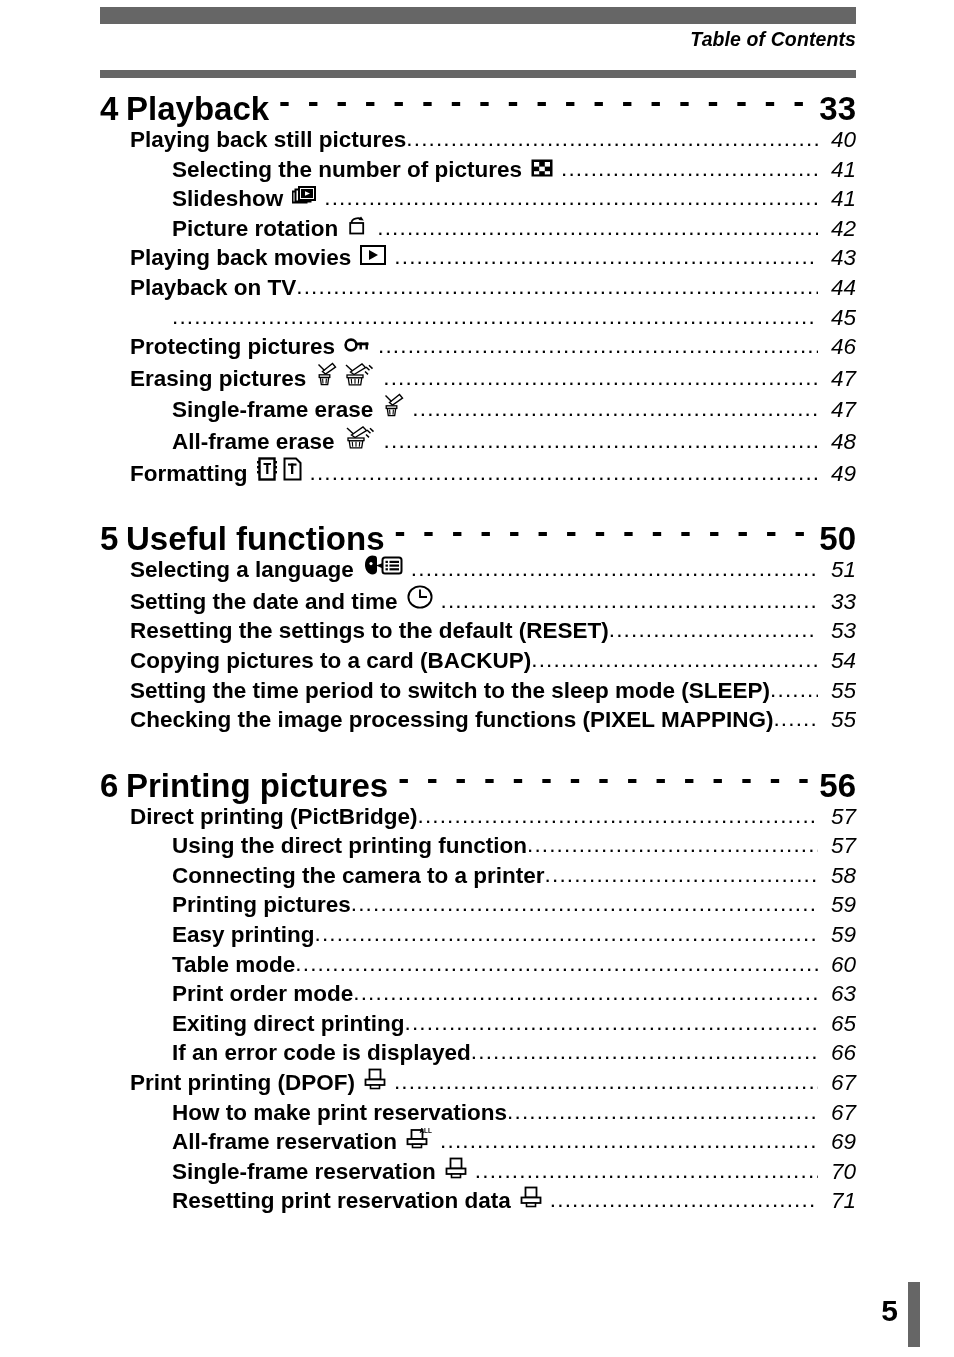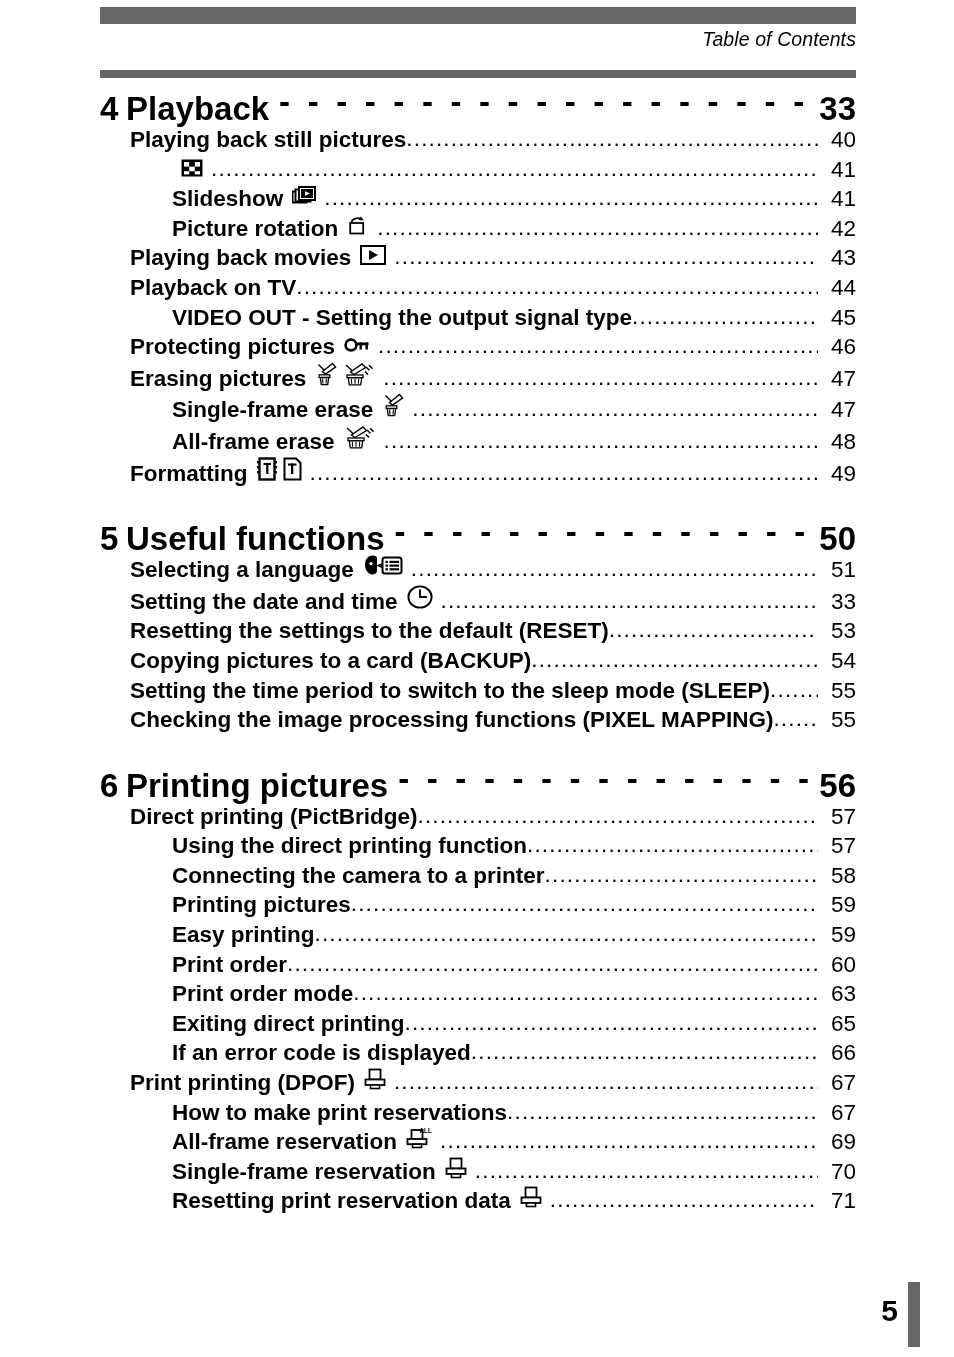--- a/index.html
+++ b/index.html
@@ -24,21 +24,21 @@
     width: 756px;
     height: 17px;
     background: #666666;
   }
   #header-label {
     position: absolute;
     right: 98px;
     top: 28px;
     font-size: 19.5px;
     font-style: italic;
-    font-weight: normal;
+    font-weight: bold;
     letter-spacing: 0.1px;
     white-space: nowrap;
   }
   #rule-bar {
     position: absolute;
     left: 100px;
     top: 70px;
     width: 756px;
     height: 8px;
     background: #666666;
@@ -112,20 +112,21 @@
     position: relative;
     top: -1px;
   }
   .entry .dots.pad { margin-left: 5px; }
 
   .entry .page {
     flex: none;
     width: 34px;
     text-align: right;
     margin-left: 4px;
+    font-style: italic;
   }
 
   
   .icon {
     display: inline-block;
     vertical-align: -3px;
     margin: 0 3px;
     flex: none;
   }
   .icon svg { display: block; }
@@ -162,20 +163,21 @@
       <span class="title">Playback</span>
       <span class="dashfill">- - - - - - - - - - - - - - - - - - - - - - - - - - - - - - - - - - - - -- - - - - - - - - - - - - - - - - - - - - - - - - - - - - - - - - - - - -</span>
       <span class="page">33</span>
     </div>
     <div class="entry lvl1">
       <span class="label">Playing back still pictures</span>
       <span class="dots">................................................................................................................................................................................................................................................</span>
       <span class="page">40</span>
     </div>
     <div class="entry lvl2">
+      <span class="label">Selecting the number of pictures</span>
       <span class="icon ic-gap-l">
         <svg width="22" height="18" viewBox="0 0 22 18">
           <rect x="0.5" y="0.5" width="21" height="17" fill="#000"></rect>
           <rect x="3" y="3" width="5.2" height="4.6" fill="#fff"></rect>
           <rect x="13.8" y="3" width="5.2" height="4.6" fill="#fff"></rect>
           <rect x="8.2" y="7.6" width="5.6" height="4.6" fill="#fff"></rect>
           <rect x="3" y="12.2" width="5.2" height="3.2" fill="#fff"></rect>
           <rect x="13.8" y="12.2" width="5.2" height="3.2" fill="#fff"></rect>
         </svg>
       </span>
@@ -218,21 +220,20 @@
       </span>
       <span class="dots pad">................................................................................................................................................................................................................................................</span>
       <span class="page">43</span>
     </div>
     <div class="entry lvl1">
       <span class="label">Playback on TV</span>
       <span class="dots">................................................................................................................................................................................................................................................</span>
       <span class="page">44</span>
     </div>
     <div class="entry lvl2">
-      <span class="label">VIDEO OUT - Setting the output signal type</span>
       <span class="dots">................................................................................................................................................................................................................................................</span>
       <span class="page">45</span>
     </div>
     <div class="entry lvl1">
       <span class="label">Protecting pictures</span>
       <span class="icon ic-gap-l">
         <svg width="26" height="18" viewBox="0 0 26 18">
           <circle cx="7" cy="9" r="5.4" fill="none" stroke="#000" stroke-width="2.6"></circle>
           <rect x="11.5" y="6.5" width="13" height="2.8" fill="#000"></rect>
           <rect x="15.5" y="6.5" width="2.4" height="7" fill="#000"></rect>
@@ -401,21 +402,21 @@
       <span class="label">Printing pictures</span>
       <span class="dots">................................................................................................................................................................................................................................................</span>
       <span class="page">59</span>
     </div>
     <div class="entry lvl2">
       <span class="label">Easy printing</span>
       <span class="dots">................................................................................................................................................................................................................................................</span>
       <span class="page">59</span>
     </div>
     <div class="entry lvl2">
-      <span class="label">Print order</span>
+      <span class="label">Table mode</span>
       <span class="dots">................................................................................................................................................................................................................................................</span>
       <span class="page">60</span>
     </div>
     <div class="entry lvl2">
       <span class="label">Print order mode</span>
       <span class="dots">................................................................................................................................................................................................................................................</span>
       <span class="page">63</span>
     </div>
     <div class="entry lvl2">
       <span class="label">Exiting direct printing</span>

